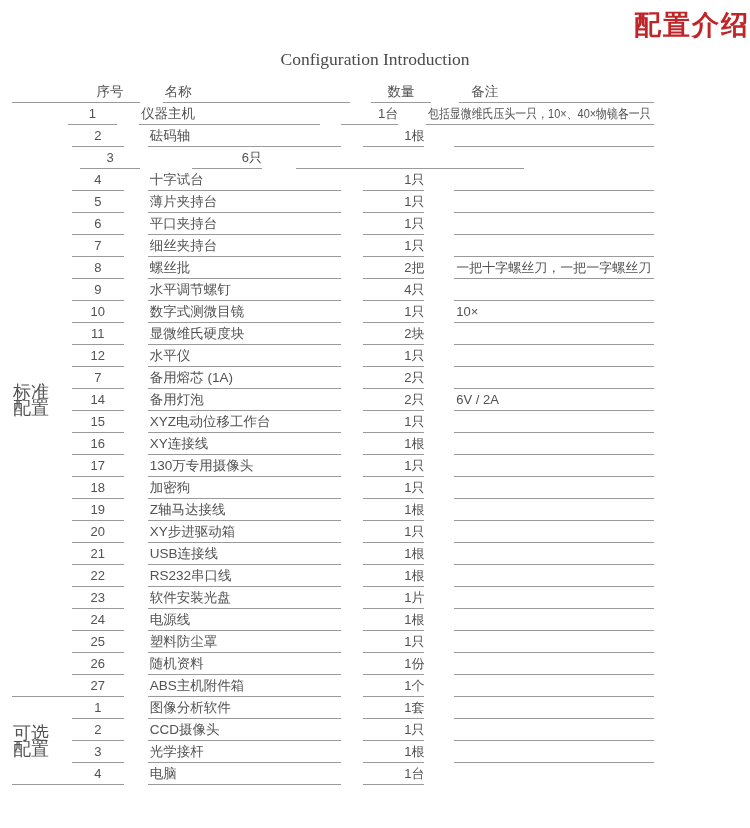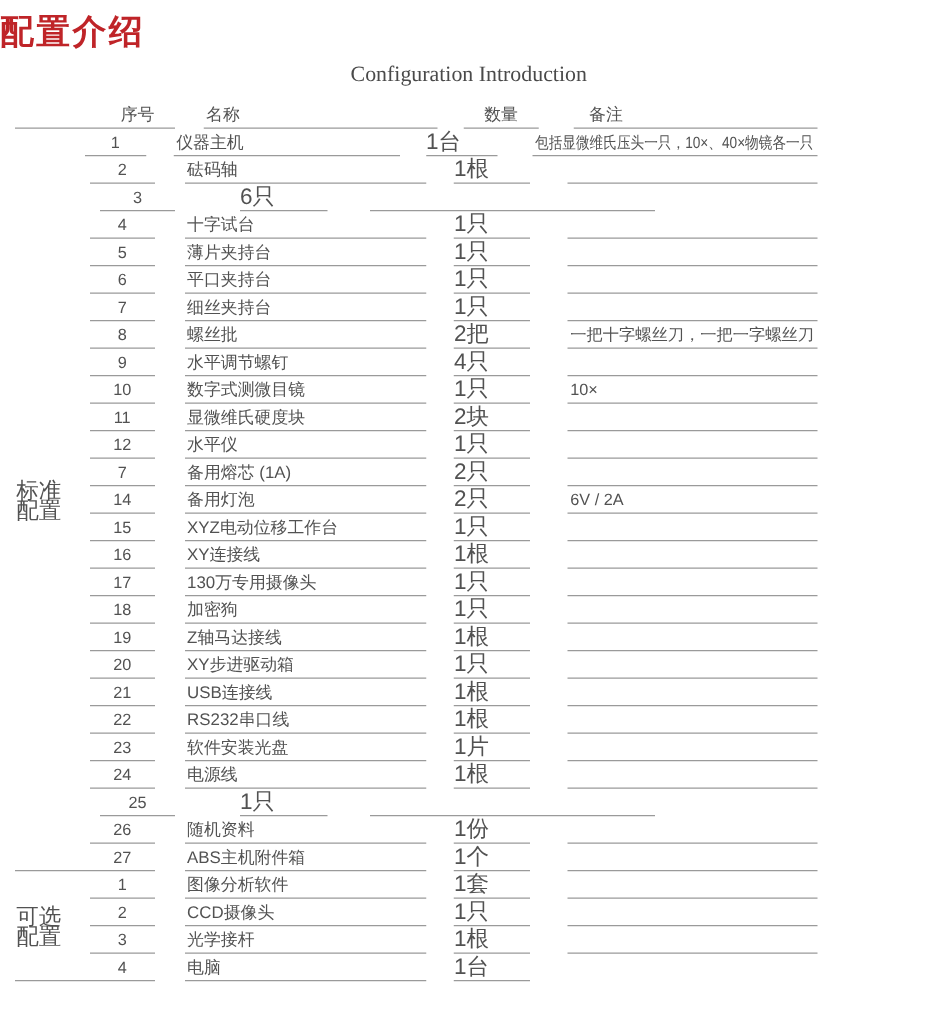--- a/index.html
+++ b/index.html
@@ -10,21 +10,21 @@
   *{ box-sizing:border-box; margin:0; padding:0; }
   html,body{ background:#ffffff; }
   body{
     width:750px; height:828px;
     font-family:"Liberation Sans","DejaVu Sans",sans-serif;
     color:var(--text);
     overflow:hidden;
   }
   .title{
     padding-top:10px;
-    text-align:left;
+    text-align:right;
     font-size:27px; line-height:30px;
     font-weight:bold; letter-spacing:2px;
     color:var(--red);
   }
   .subtitle{
     margin-top:8px;
     text-align:center;
     font-size:17.5px; line-height:22px;
     color:#4a4a4a;
     font-family:Liberation Serif, serif;
@@ -40,21 +40,21 @@
   .h-secnum .h-idx{ width:60px; margin-left:68px; text-align:center; }
   .h-name{ width:221px; border-bottom:1px solid var(--line); padding-left:2px; }
   .h-qty{ width:70px; border-bottom:1px solid var(--line); text-align:center; }
   .h-remark{ width:228px; border-bottom:1px solid var(--line); padding-left:12px; }
   .gapA{ width:27px; } .gapB{ width:25px; } .gapC{ width:34px; }
   
   .c-sec{ margin-left:12px; width:68px; }
   .c-sec.sec-end{ border-bottom:1px solid var(--line); }
   .c-num{ width:60px; border-bottom:1px solid var(--line); text-align:center; font-size:13px; }
   .c-name{ width:221px; border-bottom:1px solid var(--line); padding-left:2px; }
-  .c-qty{ width:70px; border-bottom:1px solid var(--line); text-align:left; font-size:18px; }
+  .c-qty{ width:70px; border-bottom:1px solid var(--line); text-align:right; font-size:13px; }
   .c-remark{ width:228px; border-bottom:1px solid var(--line); padding-left:2px; font-size:13px; overflow:visible; }
   .c-remark.no-line{ border-bottom:none; }
   .squeeze{ display:inline-block; transform:scaleX(0.84); transform-origin:0 50%; white-space:nowrap; }
   
   .sec-label{
     position:absolute; left:13px; width:55px;
     display:flex; flex-direction:column; justify-content:center; align-items:flex-start;
     font-size:18px; line-height:16px; color:var(--text);
   }
   .sec-label-standard{ top:22px; height:594px; }
@@ -317,20 +317,21 @@
           <div class="c-name">电源线</div>
           <div class="gapB"></div>
           <div class="c-qty">1根</div>
           <div class="gapC"></div>
           <div class="c-remark"><span></span></div>
         </div>
         <div class="row">
           <div class="c-sec"></div>
           <div class="c-num">25</div>
           <div class="gapA"></div>
+          <div class="c-name">塑料防尘罩</div>
           <div class="gapB"></div>
           <div class="c-qty">1只</div>
           <div class="gapC"></div>
           <div class="c-remark"><span></span></div>
         </div>
         <div class="row">
           <div class="c-sec"></div>
           <div class="c-num">26</div>
           <div class="gapA"></div>
           <div class="c-name">随机资料</div>

